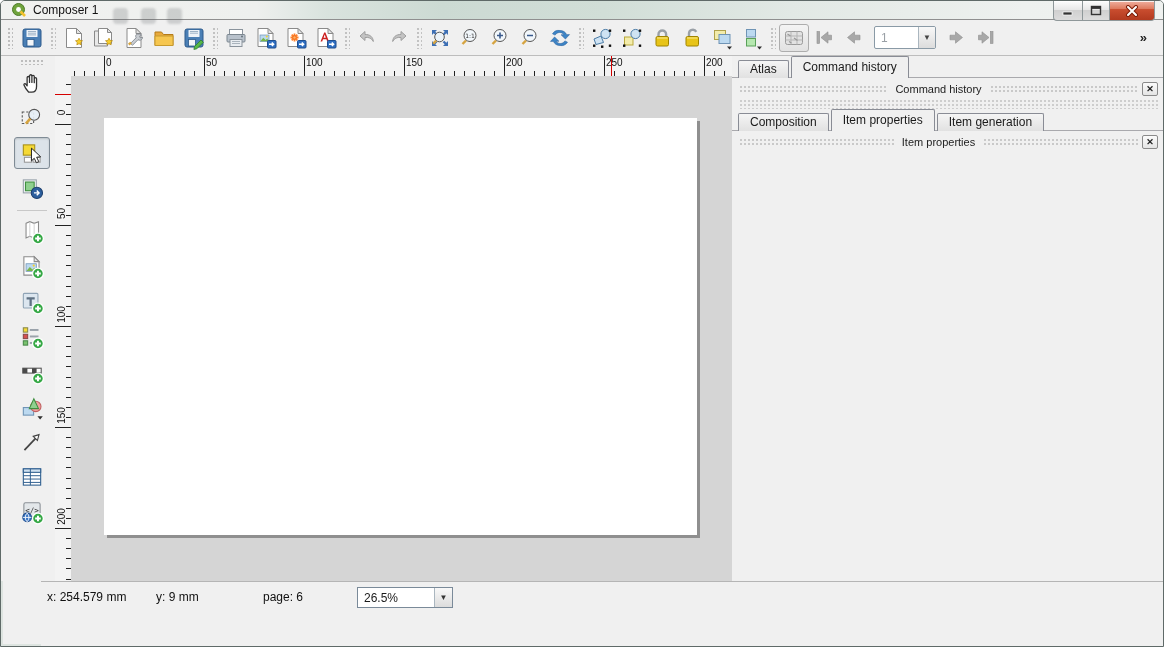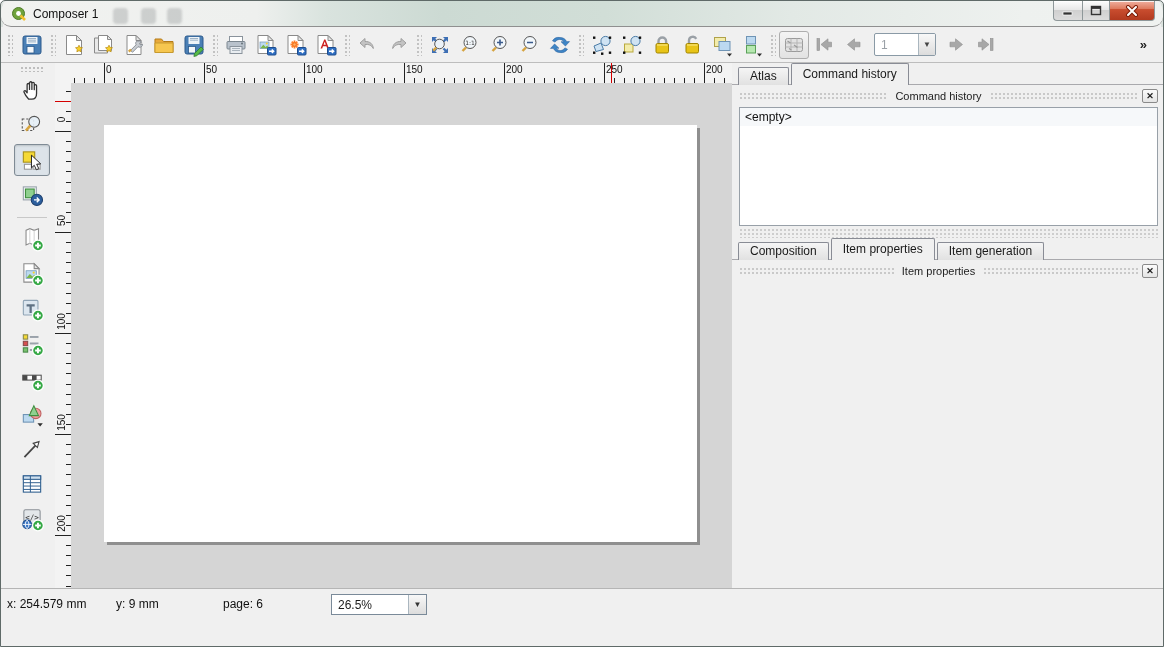--- a/index.html
+++ b/index.html
@@ -4,23 +4,23 @@
 <style>
   * { margin:0; padding:0; box-sizing:border-box; }
   html,body { width:1164px; height:647px; }
   body { font-family:"Liberation Sans", sans-serif; font-size:12px; color:#1a1a1a; }
 
   .window { width:1164px; height:647px; border:1px solid #5f6a68; background:#f0f0f0;
             display:flex; flex-direction:column; border-radius:5px 5px 0 0; overflow:hidden;
             box-shadow: inset 2px 0 0 #dde4e0, inset -2px 0 0 #dde4e0, inset 0 -2px 0 #dde4e0; }
 
   
-  .titlebar { position:relative; height:26px; flex:none;
+  .titlebar { position:relative; height:19px; flex:none;
     background:linear-gradient(90deg,#f1f2f0 0%,#eef0ee 22%,#d9e3de 28%,#ccdad3 38%,#d1ded7 52%,#e2e9e5 68%,#eef1ef 88%,#f0f2f0 100%);
-    border-bottom:1px solid #8f8f8f; display:flex; align-items:center;border-radius:10px; }
+    border-bottom:1px solid #8f8f8f; display:flex; align-items:center; }
   .titlebar .app-icon { margin:0 6px 0 10px; }
   .titlebar .title-text { font-size:12px; color:#111; }
   .ghost { position:absolute; top:7px; width:15px; height:16px; border-radius:4px;
            background:rgba(80,85,90,.22); filter:blur(1px); }
   .win-controls { position:absolute; top:0; right:8px; display:flex; }
   .win-btn { height:20px; border:1px solid #8e9799; border-top:none; display:flex;
              align-items:center; justify-content:center;
              background:linear-gradient(#fdfdfd,#e8e8e8 45%,#cfcfcf 46%,#dcdcdc);
              box-shadow:inset 0 1px 0 rgba(255,255,255,.8); }
   .win-btn.minimize { width:29px; border-radius:0 0 0 4px; border-right:none; }
@@ -98,23 +98,23 @@
   .dock-close { width:16px; height:14px; margin-left:4px; border:1px solid #8a8a8a; border-radius:2px;
         background:linear-gradient(#fbfbfb,#e4e4e4); display:flex; align-items:center; justify-content:center;
         font-size:9px; font-weight:bold; color:#222; }
   .cmd-list { height:119px; margin:3px 7px 0 7px; border:1px solid #98a0a8; background:#fff; flex:none; overflow:hidden; }
   .cmd-row { padding:2px 5px; background:#f6f8fa; font-size:12px; color:#111; }
   .panel-spacer { height:10px; flex:none; margin:2px 7px 0 7px;
         background:radial-gradient(#cdcdcd 1px, transparent 1.2px); background-size:4px 4px; }
   .dock-body { flex:1; background:#f0f0f0; }
 
   
-  .statusbar { position:relative; flex:1; background:#f0f0f0; border-top:1px solid #b5b5b5; }
+  .statusbar { position:relative; flex:1; background:#f0f0f0; border-top:1px solid #b5b5b5;margin-left:40px; }
   .status-text { position:absolute; top:8px; font-size:12px; color:#111; }
-  .zoom-combo { position:absolute; left:330px; top:5px; width:96px; height:21px; background:#fff;
+  .zoom-combo { position:absolute; left:316px; top:5px; width:96px; height:21px; background:#fff;
         border:1px solid #7a8a99; display:flex; align-items:center; overflow:hidden; }
   .zoom-combo .zoom-value { flex:1; padding-left:6px; }
   .zoom-combo .zoom-arrow { width:18px; align-self:stretch; border-left:1px solid #aab6bf;
         background:linear-gradient(#f8f8f8,#dcdcdc); display:flex; align-items:center; justify-content:center;
         font-size:8px; color:#333; }
 
   svg { display:block; }
 </style>
 </head>
 <body>
@@ -670,23 +670,20 @@
         <div class="tab active">Command history</div>
       </div>
 
       <div class="dock-title">
         <span class="band"></span>
         <span class="dock-label">Command history</span>
         <span class="band"></span>
         <span class="dock-close">✕</span>
       </div>
 
-      <div class="cmd-list">
-        <div class="cmd-row">&lt;empty&gt;</div>
-      </div>
 
       <div class="panel-spacer"></div>
 
       <div class="tabstrip">
         <div class="tab">Composition</div>
         <div class="tab active">Item properties</div>
         <div class="tab">Item generation</div>
       </div>
 
       <div class="dock-title">

